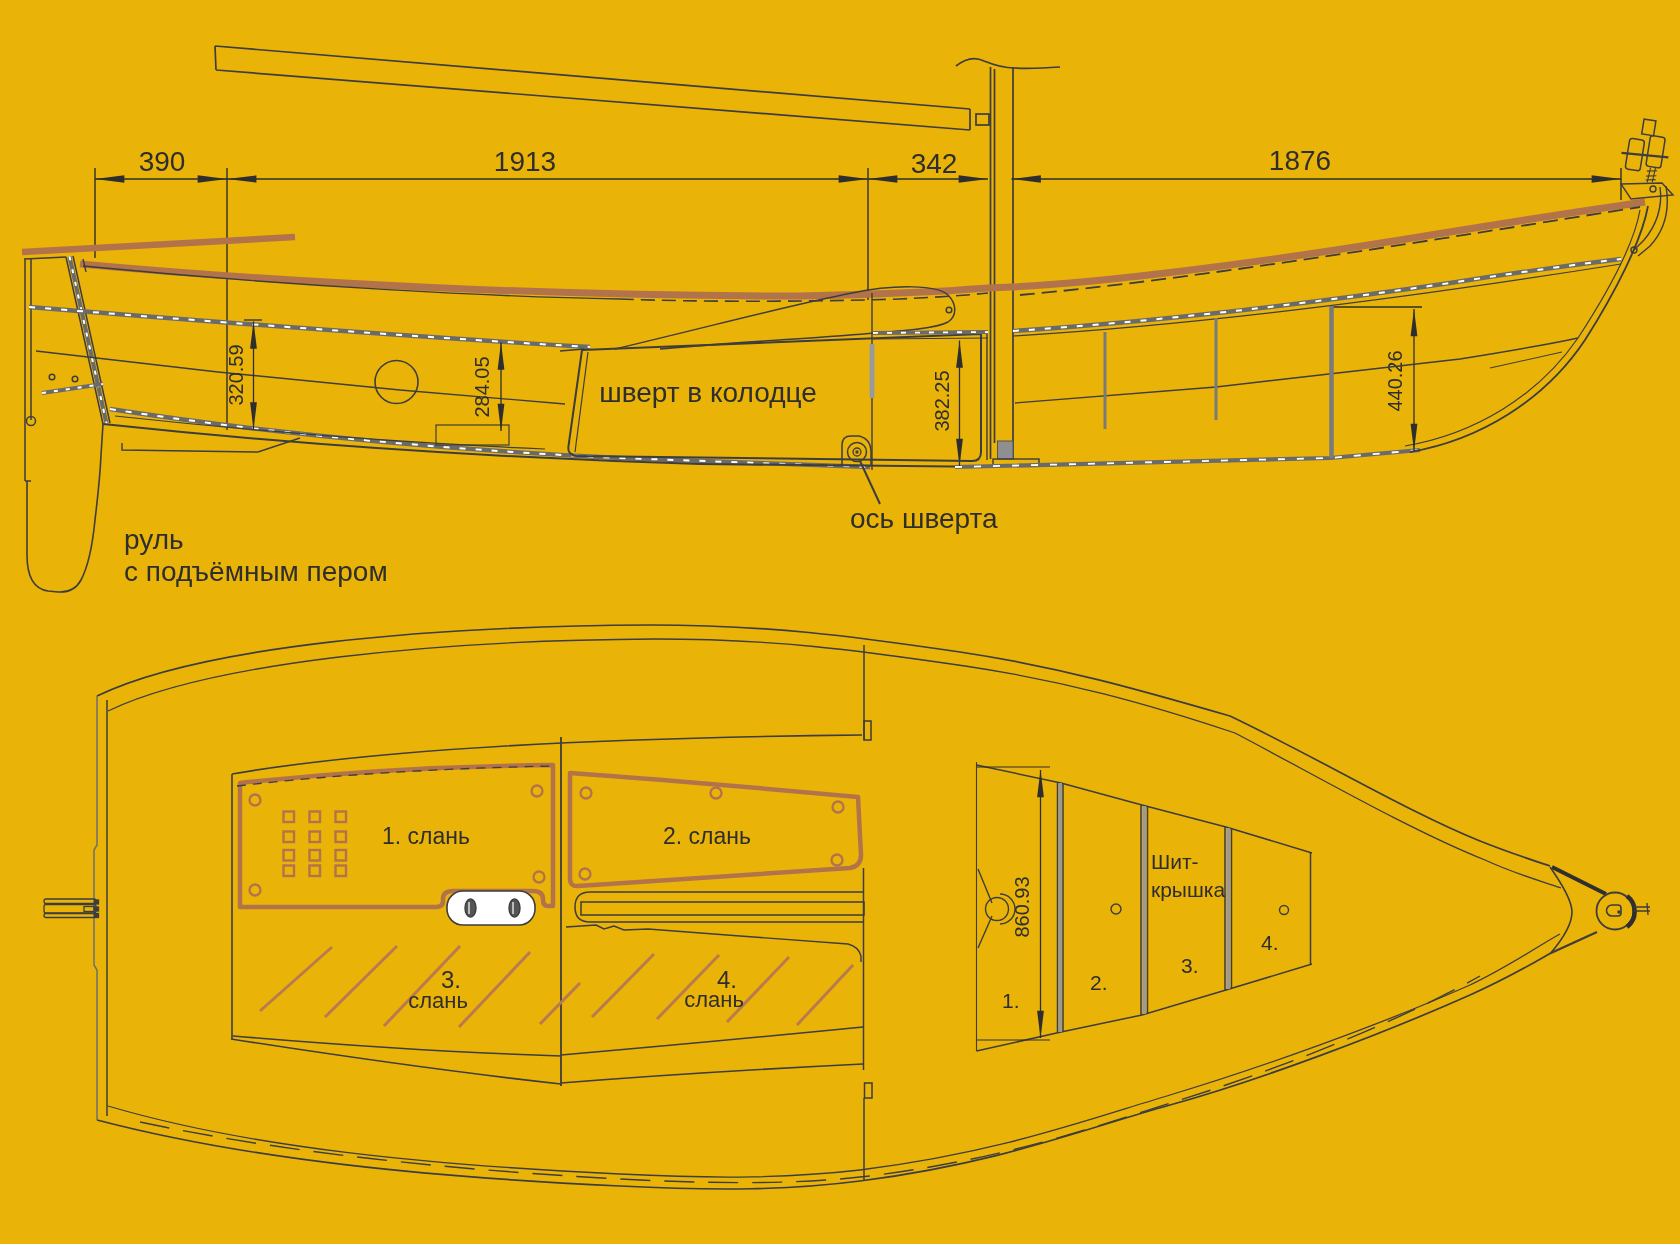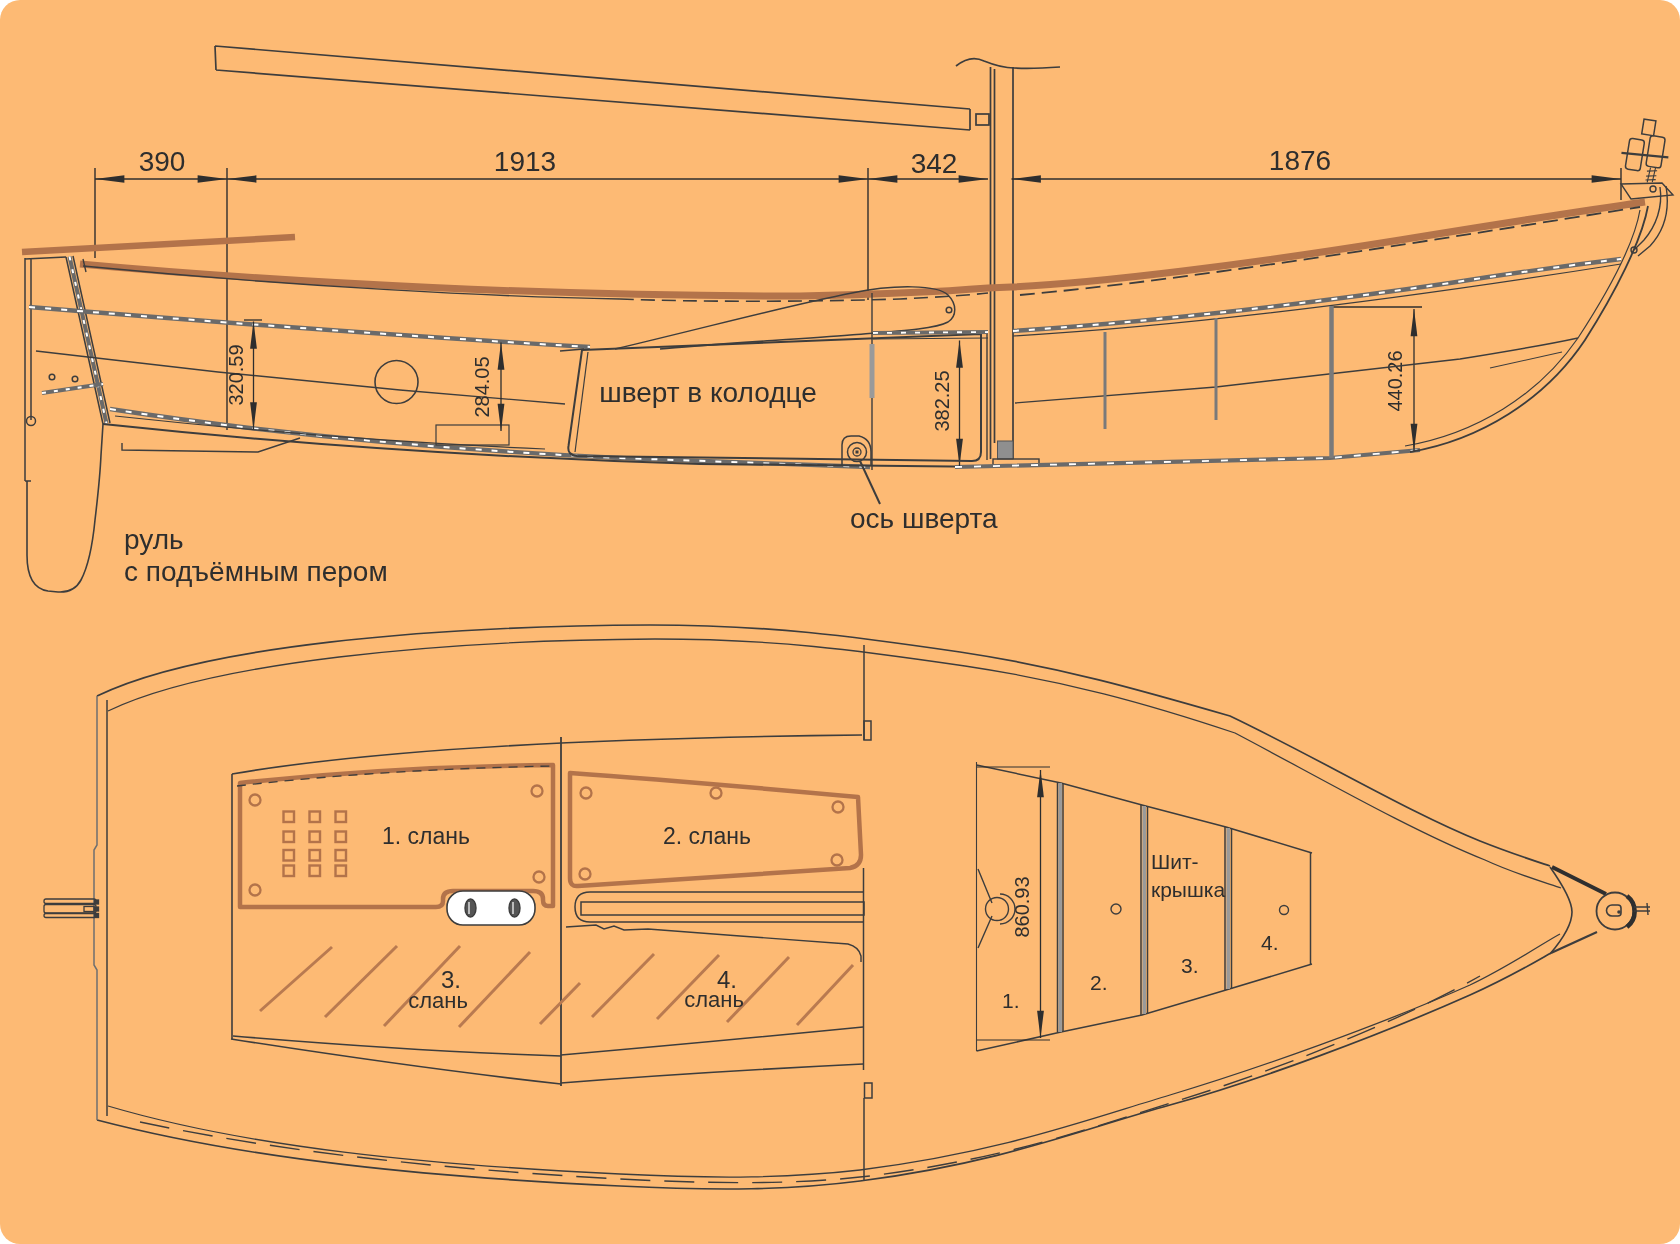--- a/index.html
+++ b/index.html
@@ -1,16 +1,16 @@
 <!DOCTYPE html>
 <html><head>
 <meta charset="utf-8">
 <style>
   html,body{margin:0;padding:0;background:#fff;}
-  .page{width:1680px;height:1244px;position:relative;overflow:hidden;background:#fdba74;border-radius:20px;}
+  .page{width:1680px;height:1244px;position:relative;overflow:hidden;background:#eab308;}
   text{font-family:"Liberation Sans",sans-serif;fill:#2e2e2e;}
 </style>
 </head>
 <body>
 <div class="page">
 <svg width="1680" height="1244" viewBox="0 0 1680 1244" xmlns="http://www.w3.org/2000/svg">
 <defs>
 <marker id="aL" markerWidth="24" markerHeight="8" refX="1" refY="4" orient="auto">
           <path d="M1,4 L22,1.4 L22,6.6 Z" fill="#2e2e2e"></path>
         </marker>

